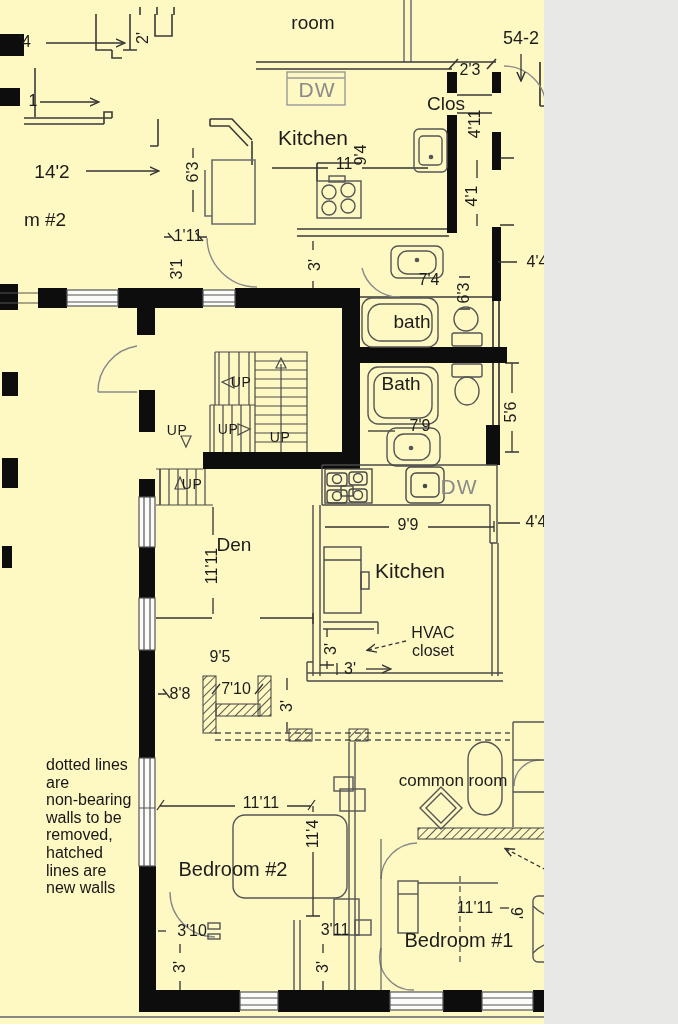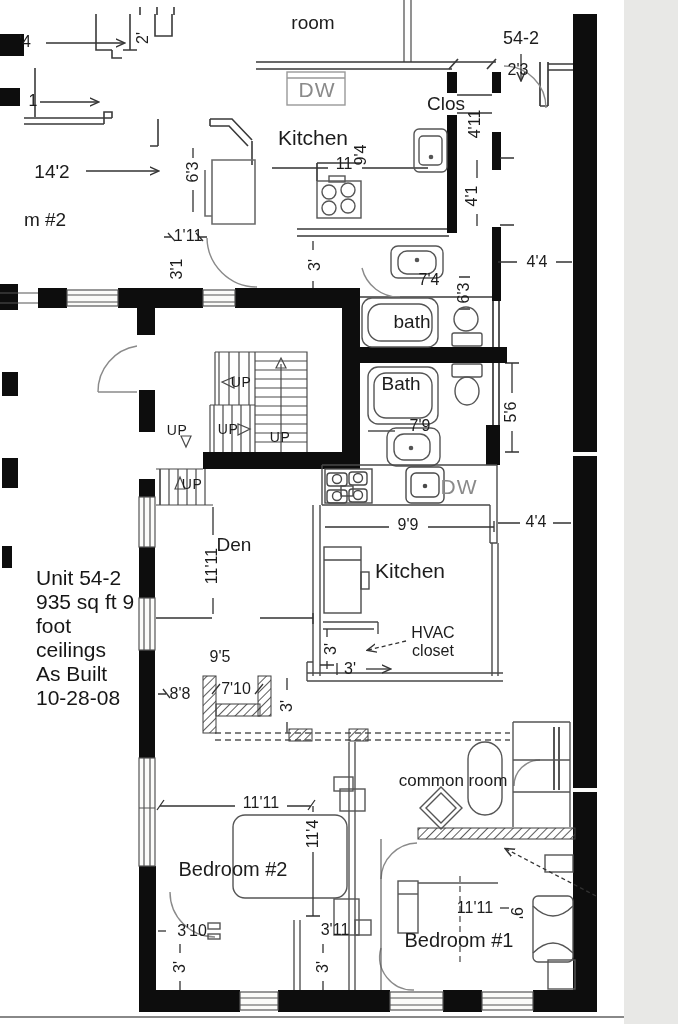--- a/index.html
+++ b/index.html
@@ -1,16 +1,16 @@
 <!DOCTYPE html>
 <html><head>
 <meta charset="utf-8">
 <style>
   html,body{margin:0;padding:0;background:#e8e8e6;}
-  #plan{position:relative;width:624px;height:1024px;background:#ffffff;overflow:hidden;
+  #plan{position:relative;width:544px;height:1024px;background:#fef9c3;overflow:hidden;
         font-family:"Liberation Sans",sans-serif;}
   #plan svg{position:absolute;left:0;top:0;}
   .lbl{position:absolute;transform:translate(-50%,-50%);white-space:nowrap;color:#1c1c1c;
        font-family:"Liberation Sans",sans-serif;line-height:1;}
   .r-90{transform:translate(-50%,-50%) rotate(-90deg);}
   .r90{transform:translate(-50%,-50%) rotate(90deg);}
   .dim{font-size:16px;}
   .room{font-size:21px;}
   .room-s{font-size:19px;}
   .up{font-size:14px;letter-spacing:.5px;}
@@ -292,21 +292,21 @@
   <g stroke="#333" stroke-width="1.3" fill="none">
     <path d="M500,908 H509"></path>
     <path d="M596,896 L506,849" stroke-dasharray="4,3" marker-end="url(#ah)"></path>
   </g>
 
   <path d="M0,1017 H678" stroke="#888" stroke-width="2" fill="none"></path>
 </svg>
 
 <div class="lbl room-s" style="left:313px;top:22px;">room</div>
 <div class="lbl callout" style="left:521px;top:38px;">54-2</div>
-<div class="lbl dim" style="left:470px;top:70px;margin-left:48px;">2'3</div>
+<div class="lbl dim" style="left:470px;top:70px;">2'3</div>
 <div class="lbl hand" style="left:317px;top:89px;">DW</div>
 <div class="lbl room-s" style="left:446px;top:103px;">Clos</div>
 <div class="lbl dim r-90" style="left:475px;top:124px;">4'11</div>
 <div class="lbl room" style="left:313px;top:137px;">Kitchen</div>
 <div class="lbl dim r-90" style="left:361px;top:155px;">9'4</div>
 <div class="lbl dim" style="left:344px;top:164px;">11</div>
 <div class="lbl dim r-90" style="left:472px;top:196px;">4'1</div>
 <div class="lbl dim" style="left:25px;top:42px;">'4</div>
 <div class="lbl dim r-90" style="left:143px;top:38px;">2'</div>
 <div class="lbl dim" style="left:33px;top:101px;">1</div>
@@ -347,22 +347,24 @@
 <div class="lbl dim r-90" style="left:313px;top:834px;">11'4</div>
 <div class="lbl room" style="left:233px;top:869px;font-size:20px;">Bedroom #2</div>
 <div class="lbl dim" style="left:192px;top:931px;">3'10</div>
 <div class="lbl dim" style="left:335px;top:930px;">3'11</div>
 <div class="lbl dim r-90" style="left:180px;top:967px;">3'</div>
 <div class="lbl dim r-90" style="left:323px;top:967px;">3'</div>
 <div class="lbl dim" style="left:475px;top:908px;">11'11</div>
 <div class="lbl dim r90" style="left:516px;top:913px;">9'</div>
 <div class="lbl room" style="left:459px;top:940px;font-size:20px;">Bedroom #1</div>
 
-<div class="note" id="note-unit">
-  <div>Unit 54-2</div>
-  <div>935 sq ft 9</div>
-  <div>foot</div>
-  <div>ceilings</div>
-  <div>As Built</div>
-  <div>10-28-08</div>
+<div class="note" id="note-legend">
+  <div>dotted lines</div>
+  <div>are</div>
+  <div>non-bearing</div>
+  <div>walls to be</div>
+  <div>removed,</div>
+  <div>hatched</div>
+  <div>lines are</div>
+  <div>new walls</div>
 </div>
 
 </div>
 
 </body></html>

